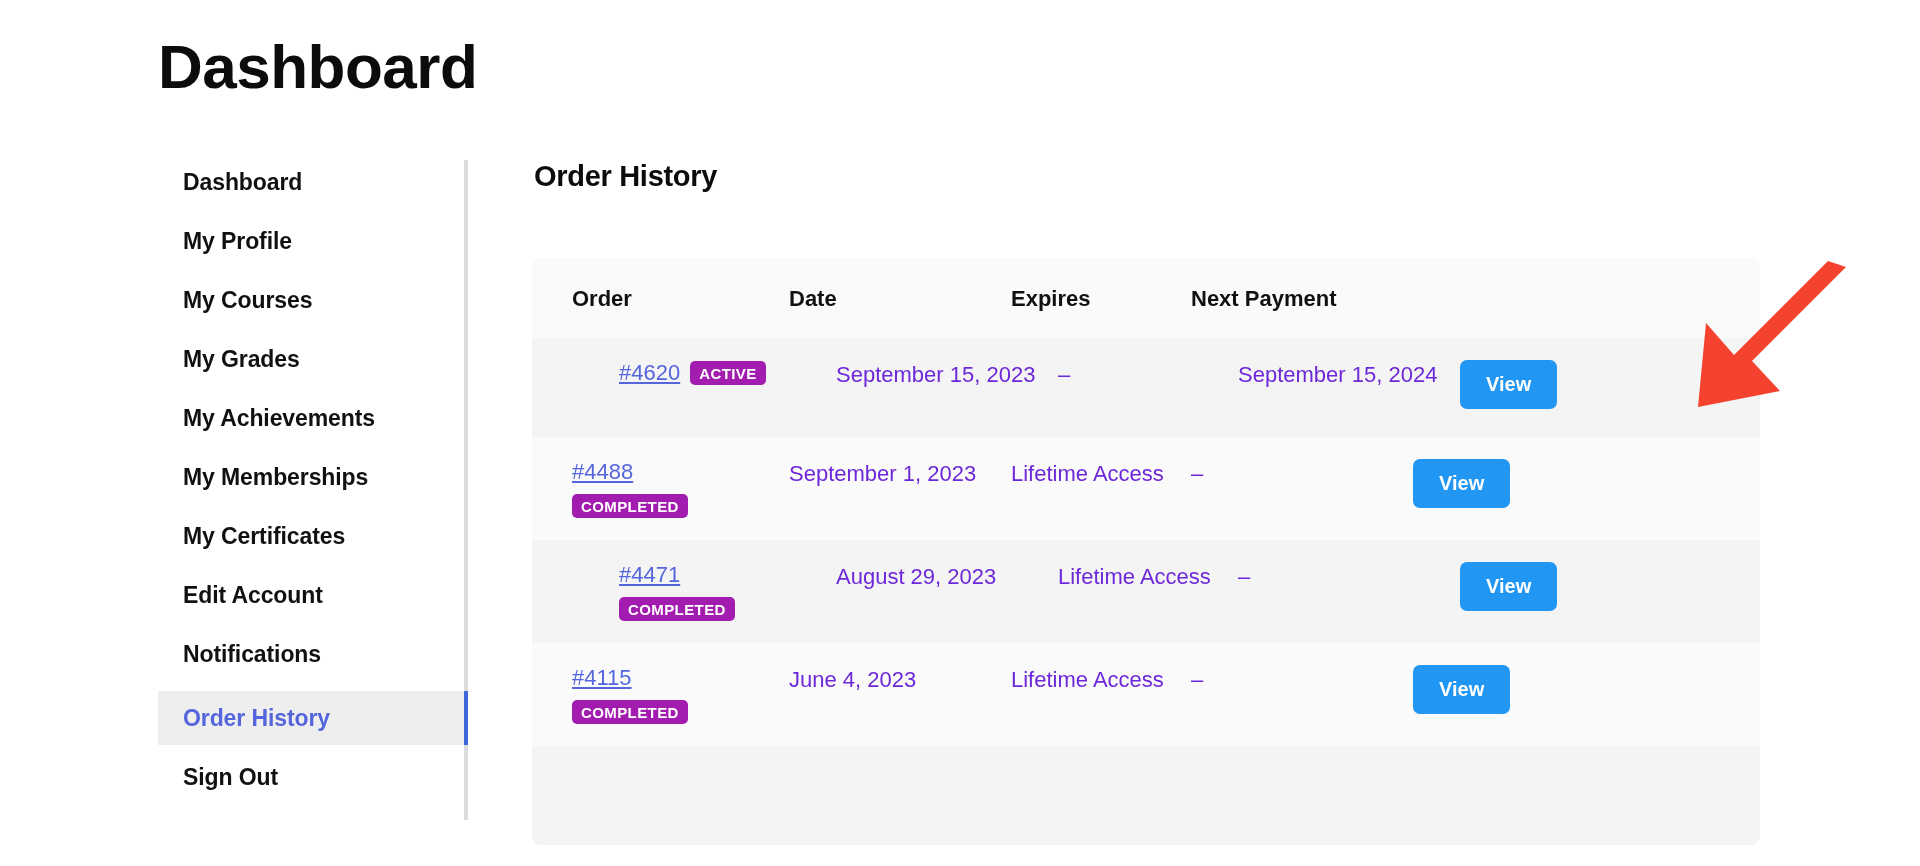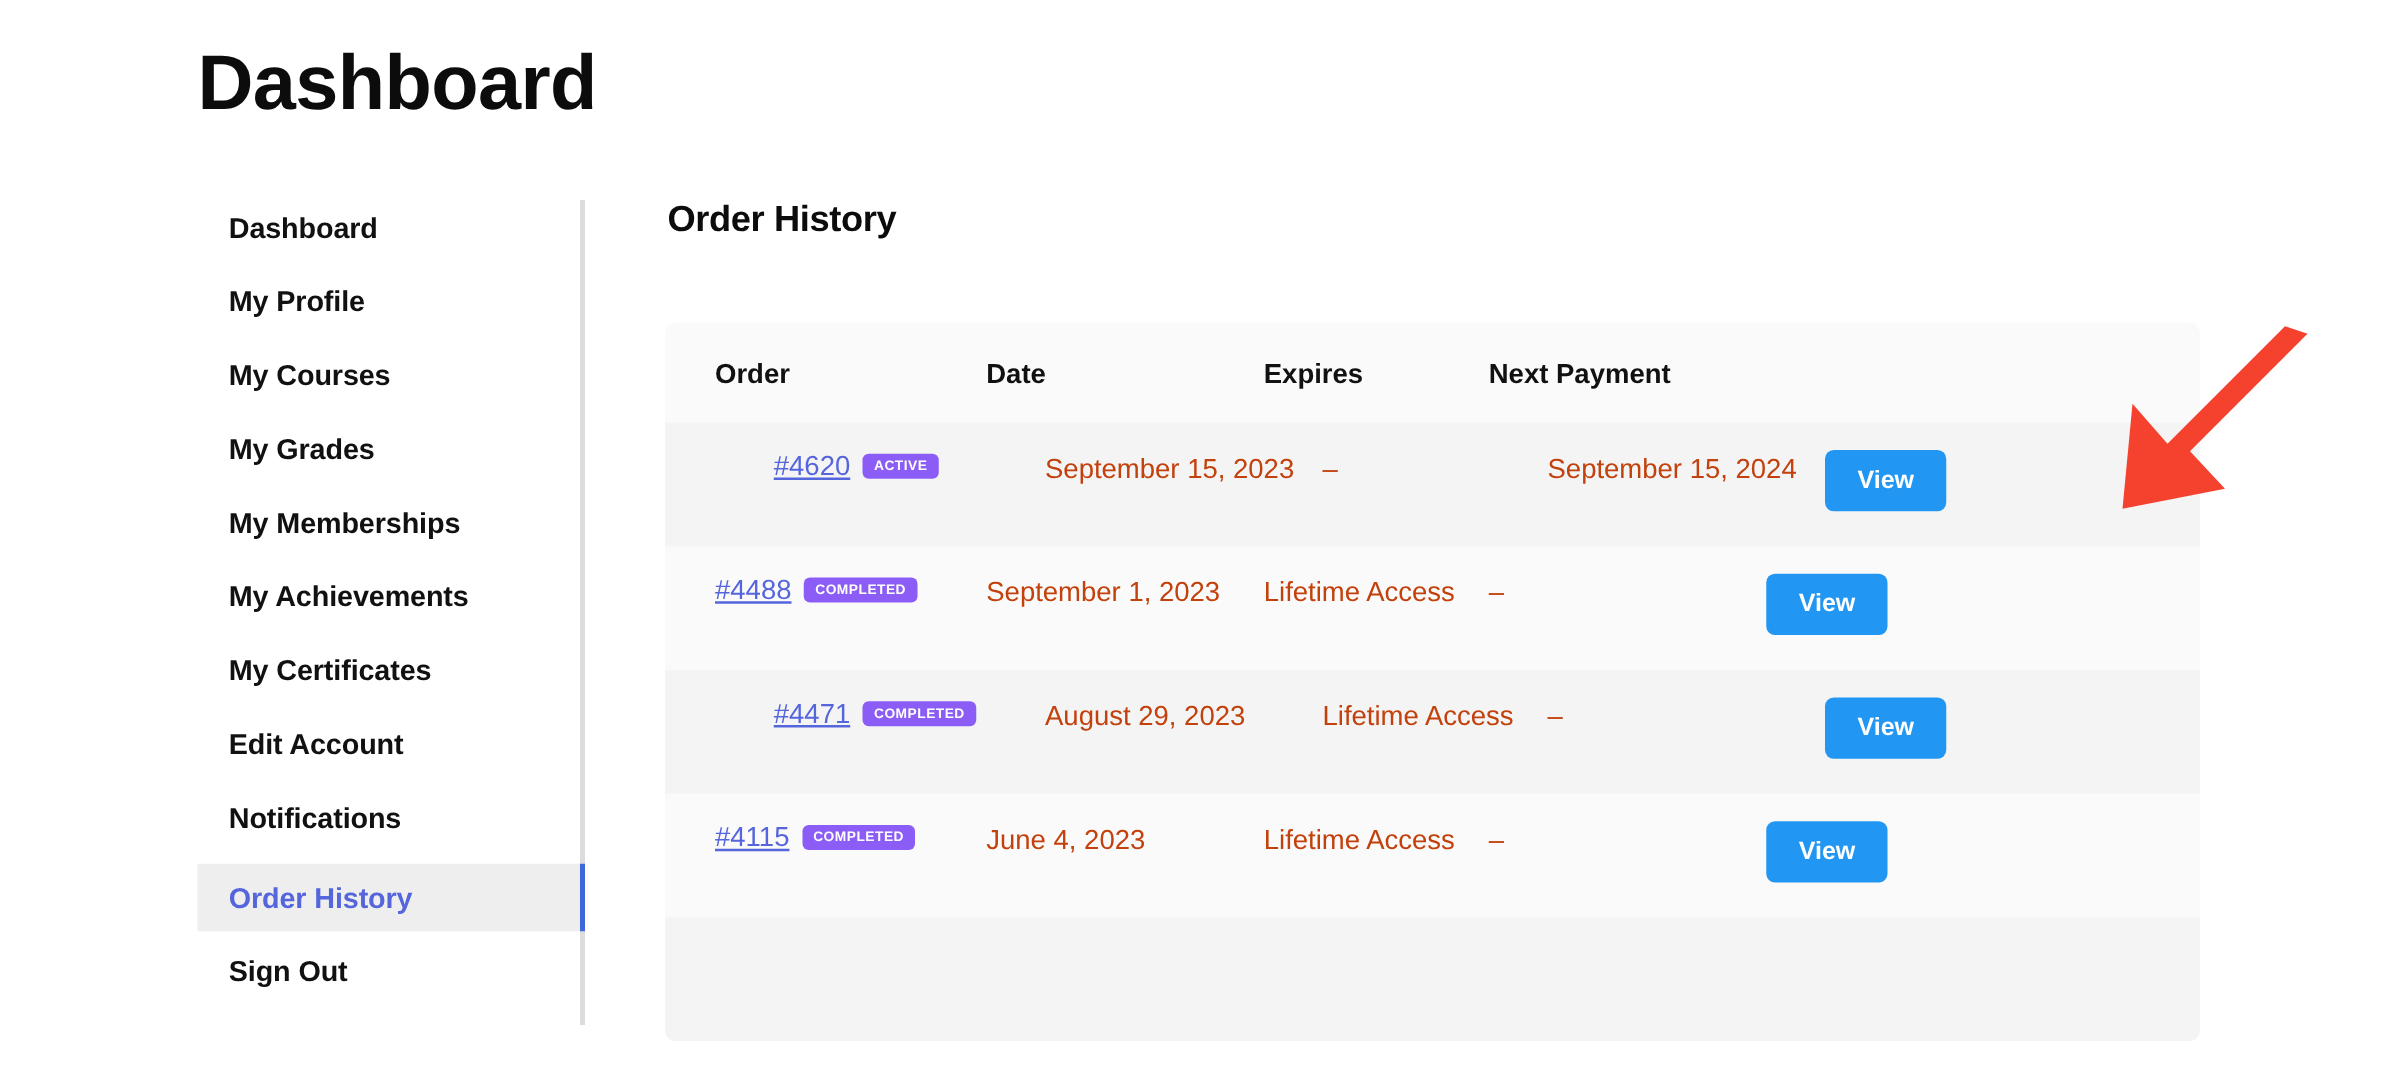--- a/index.html
+++ b/index.html
@@ -119,43 +119,43 @@
   .col-action  { width: 300px; display: flex; justify-content: flex-start; }
 
   .th {
     font-size: 22px;
     font-weight: 700;
     color: #111111;
   }
   .cell-text {
     font-size: 22px;
     line-height: 1.33;
-    color: #c2410c;
+    color: #6d28d9;
     font-weight: 400;
   }
 
   .order-link {
     font-size: 22px;
     color: #5566dd;
     text-decoration: underline;
     cursor: pointer;
     font-weight: 400;
   }
   .order-cell-inner {
     display: flex;
     flex-wrap: wrap;
     align-items: center;
     gap: 9px 10px;
     max-width: 176px;
   }
   .badge {
     display: inline-block;
-    background: #8b5cf6;
+    background: #a21caf;
     color: #ffffff;
-    font-size: 11px;
+    font-size: 15px;
     font-weight: 700;
     letter-spacing: 0.4px;
     padding: 5px 9px 4px;
     border-radius: 5px;
     line-height: 1;
     white-space: nowrap;
   }
   .view-button {
     display: inline-flex;
     align-items: center;
@@ -196,24 +196,24 @@
       <div class="nav-item">
         <span>My Profile</span>
       </div>
       <div class="nav-item">
         <span>My Courses</span>
       </div>
       <div class="nav-item">
         <span>My Grades</span>
       </div>
       <div class="nav-item">
+        <span>My Achievements</span>
+      </div>
+      <div class="nav-item">
         <span>My Memberships</span>
-      </div>
-      <div class="nav-item">
-        <span>My Achievements</span>
       </div>
       <div class="nav-item">
         <span>My Certificates</span>
       </div>
       <div class="nav-item">
         <span>Edit Account</span>
       </div>
       <div class="nav-item">
         <span>Notifications</span>
       </div>

